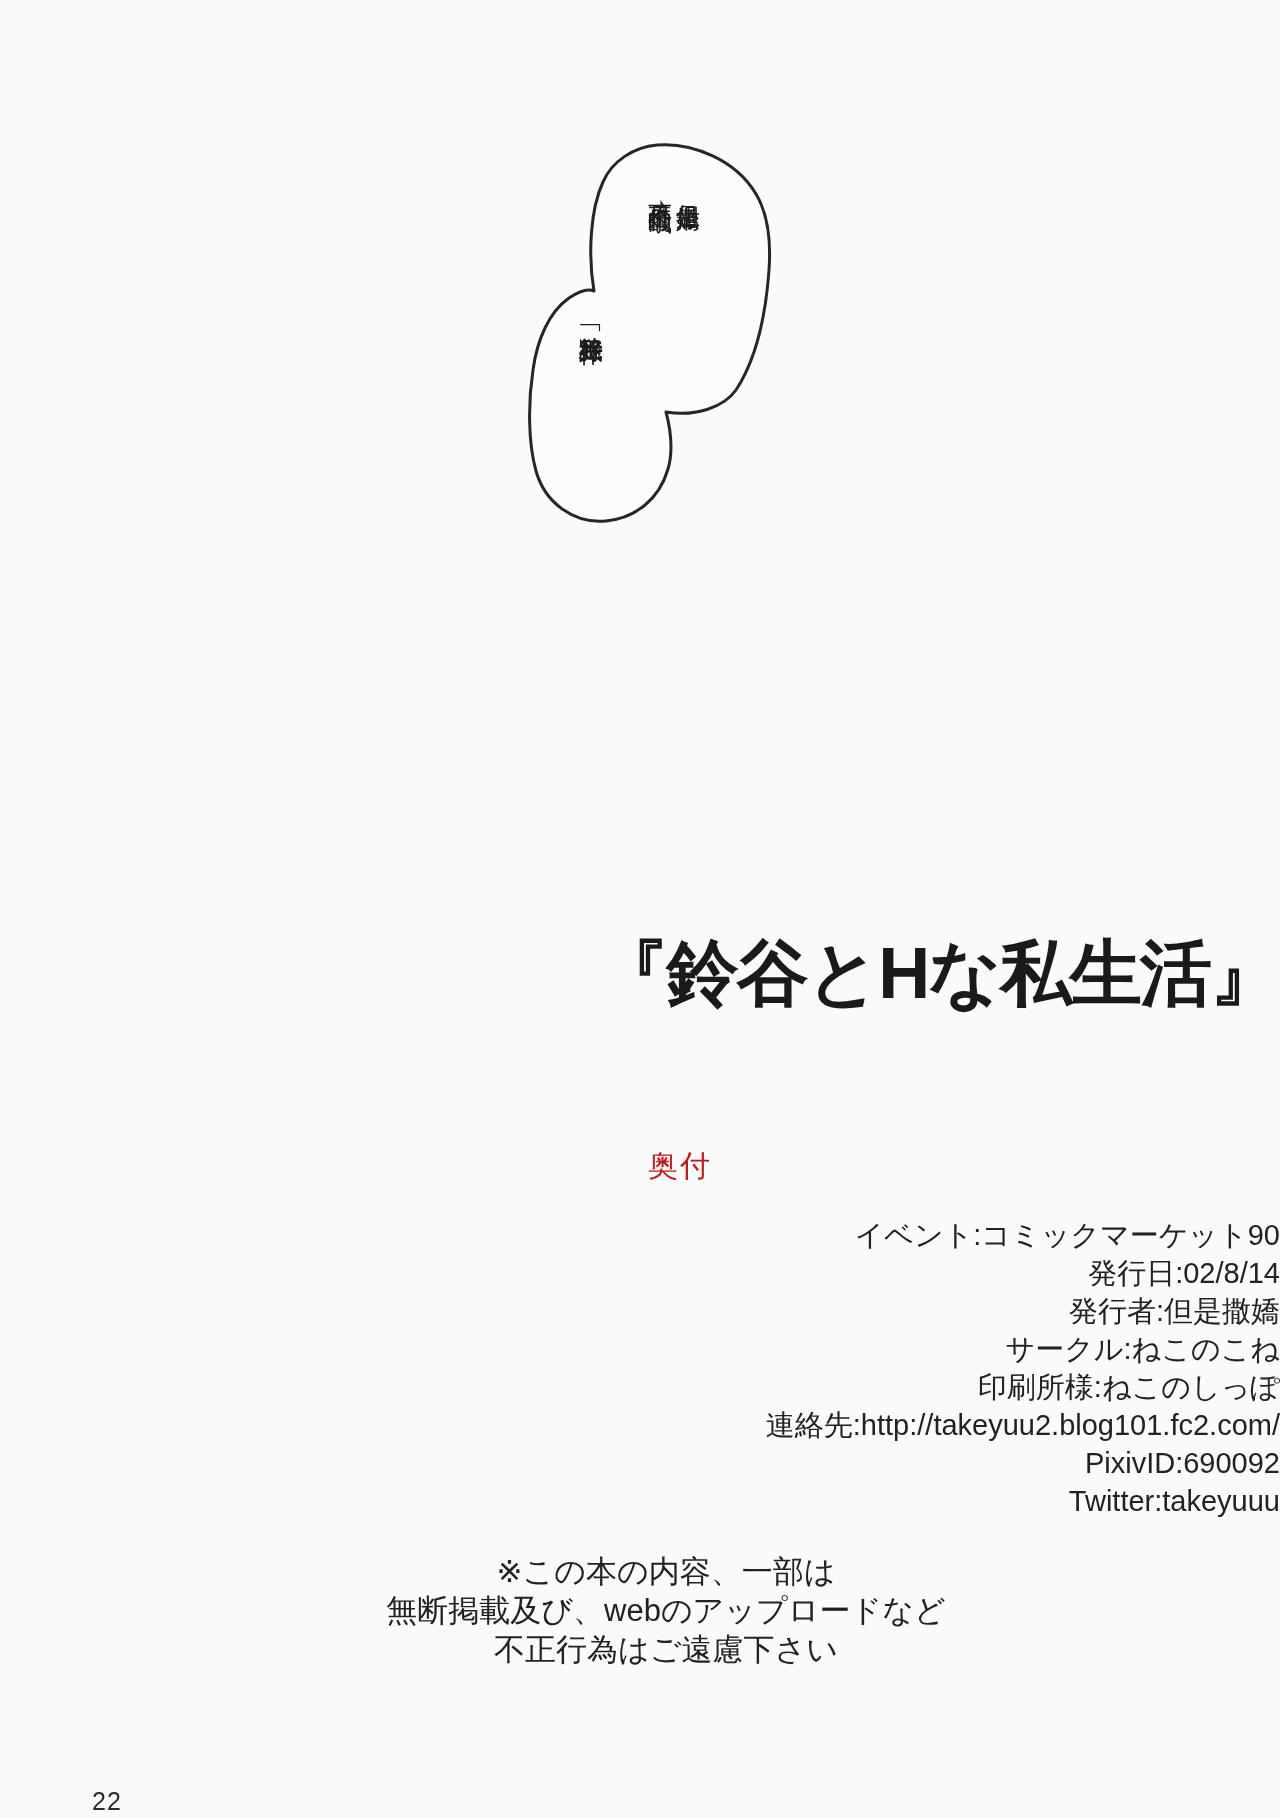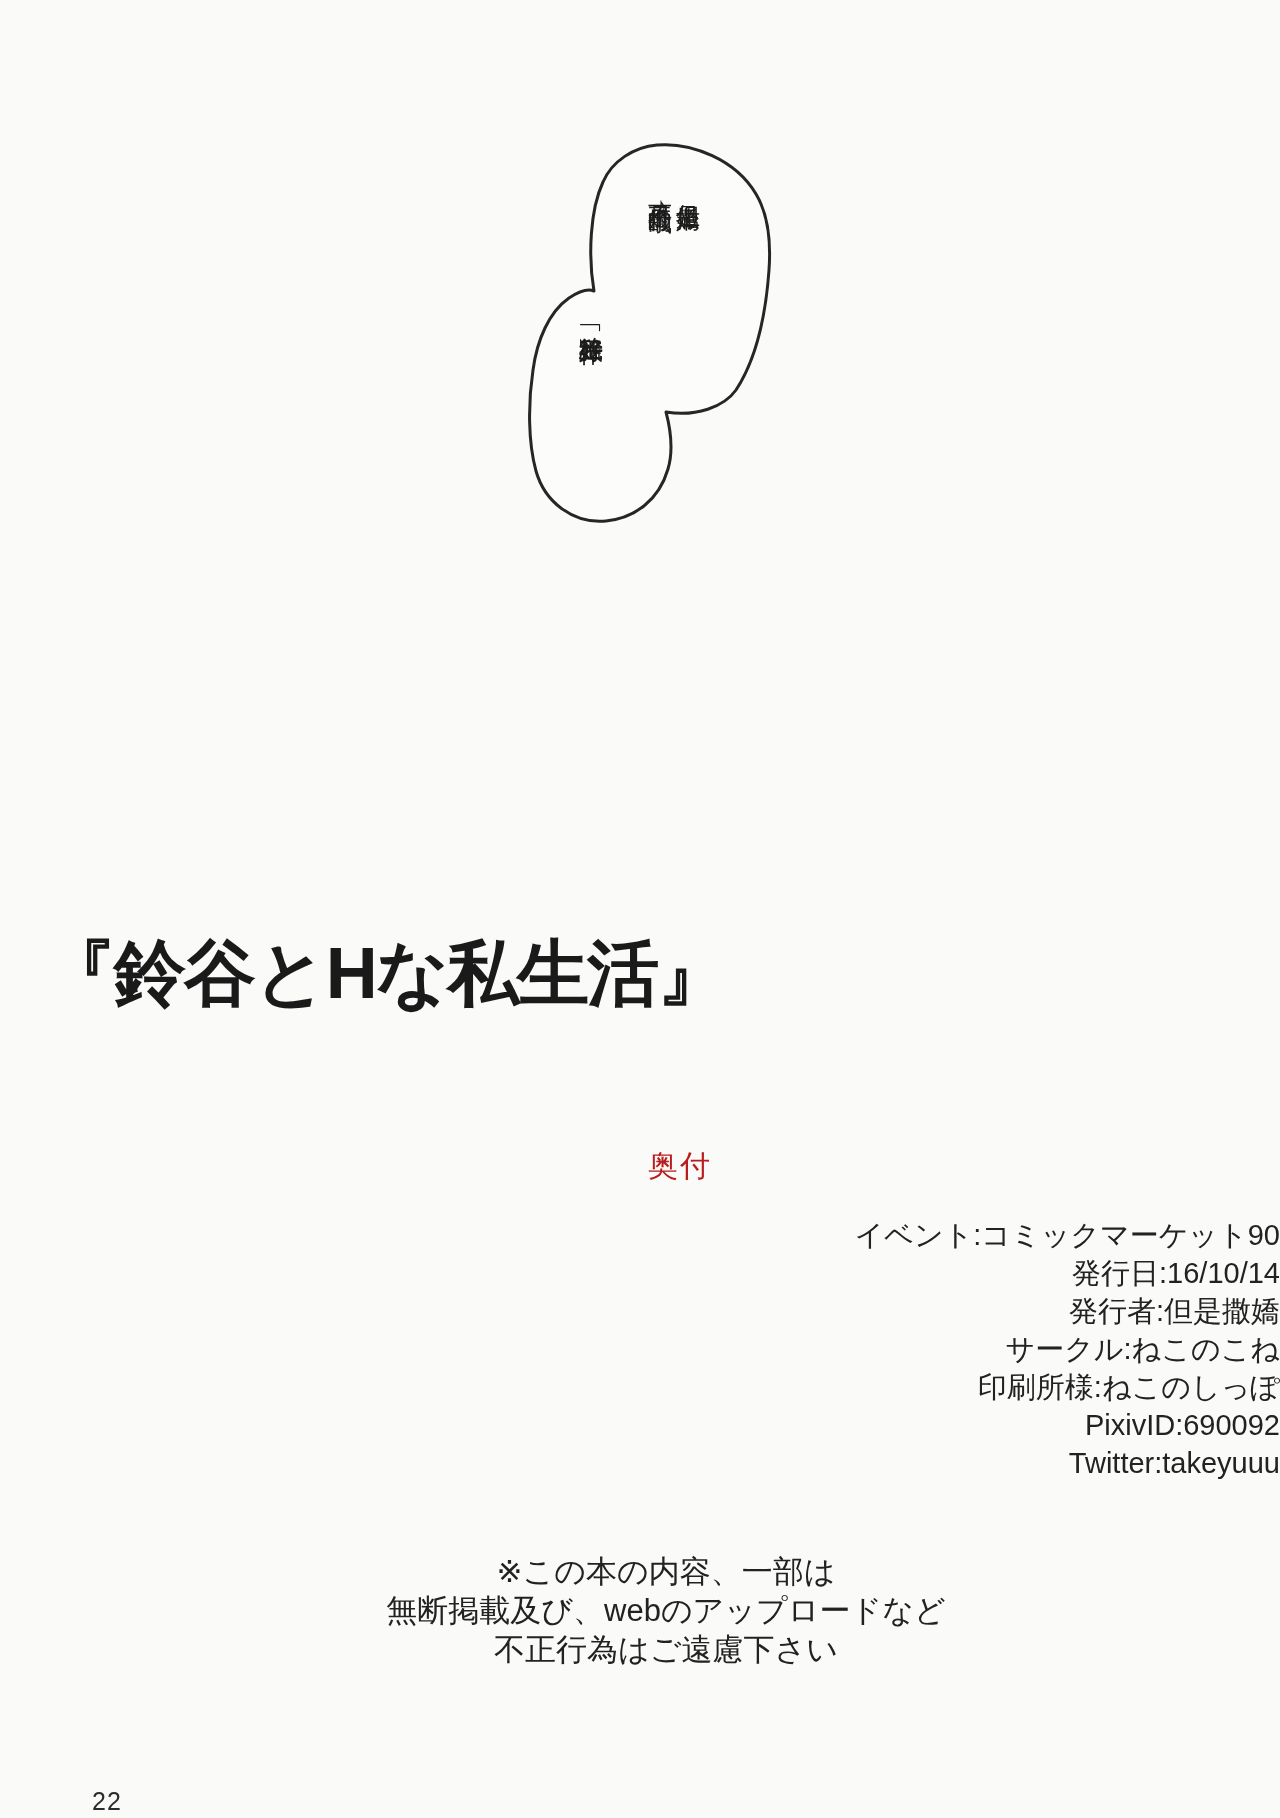--- a/index.html
+++ b/index.html
@@ -51,21 +51,21 @@
     height: 200px;
   }
   .title {
     position: absolute;
     top: 926px;
     left: 0;
     width: 100%;
     padding-left: 44px;
     box-sizing: border-box;
     margin: 0;
-    text-align: left;
+    text-align: right;
     font-size: 72px;
     font-weight: 800;
     letter-spacing: -2px;
     color: #1a1a1a;
     white-space: nowrap;
   }
   .okuzuke {
     position: absolute;
     top: 1146px;
     left: 12px;
@@ -142,24 +142,25 @@
   </div>
 
   <div class="vtext vtext-lower">「給我好好工作」</div>
 
   <h1 class="title">『鈴谷とHな私生活』</h1>
 
   <div class="okuzuke">奥付</div>
 
   <div class="colophon">
     <div>イベント:コミックマーケット90</div>
-    <div>発行日:16/10/14</div>
+    <div>発行日:02/8/14</div>
     <div>発行者:但是撒嬌</div>
     <div>サークル:ねこのこね</div>
     <div>印刷所様:ねこのしっぽ</div>
+    <div>連絡先:http://takeyuu2.blog101.fc2.com/</div>
     <div>PixivID:690092</div>
     <div>Twitter:takeyuuu</div>
   </div>
 
   <div class="notice">
     <div>※この本の内容、一部は</div>
     <div>無断掲載及び、webのアップロードなど</div>
     <div>不正行為はご遠慮下さい</div>
   </div>
 

